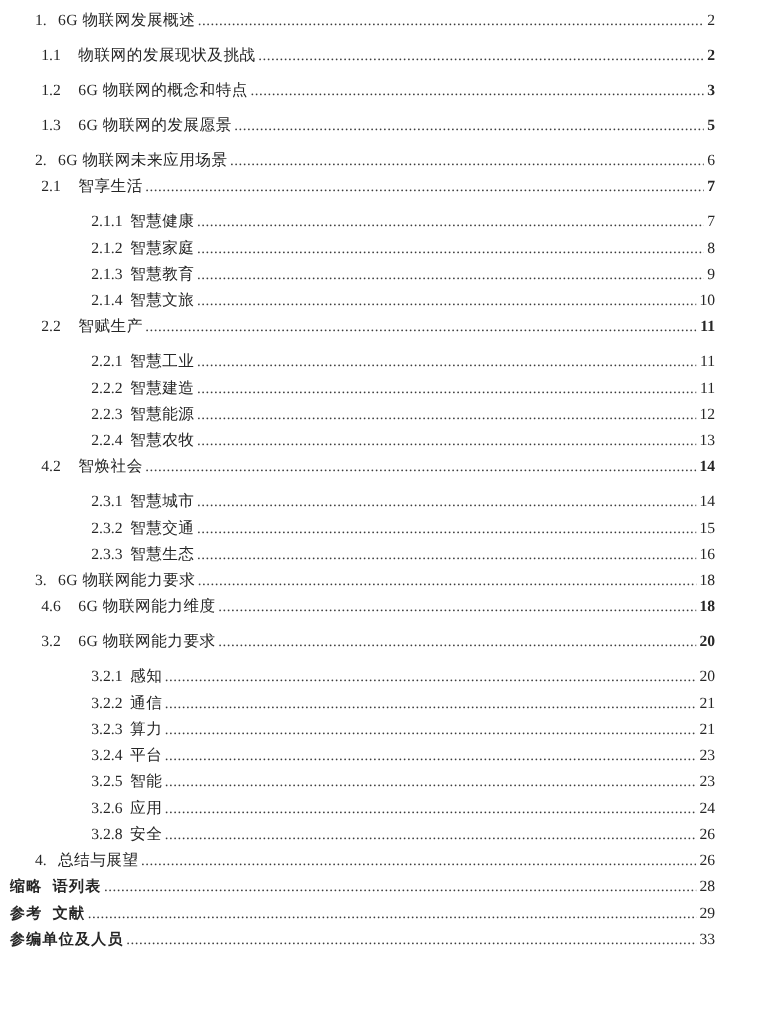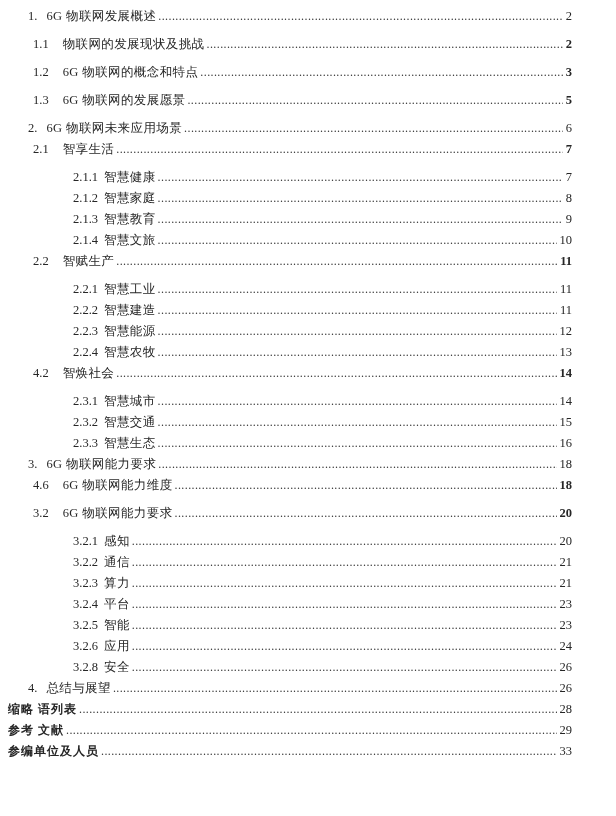--- a/index.html
+++ b/index.html
@@ -31,21 +31,21 @@
   .lvl0 { margin-left: 8px; }
   .lvl1 { margin-left: 28px; }
   .lvl2 { margin-left: 33px; }
   .lvl3 { margin-left: 73px; }
   .num { white-space: pre; flex: 0 0 auto; }
   .lvl1 .num { margin-right: 9px; }
   .lvl2 .num { margin-right: 14px; }
   .lvl3 .num { margin-right: 6px; }
   .title { white-space: pre; flex: 0 0 auto; letter-spacing: 0.4px; }
   .lvl0 .title {
-    font-family: Liberation Serif, serif;
+    font-family: Liberation Mono, monospace;
     font-weight: 700;
     font-size: 12px;
     letter-spacing: 1px;
   }
   .leader {
     flex: 1 1 auto;
     overflow: hidden;
     white-space: nowrap;
     margin: 0 3px 0 2px;
     color: #3b3b3b;

